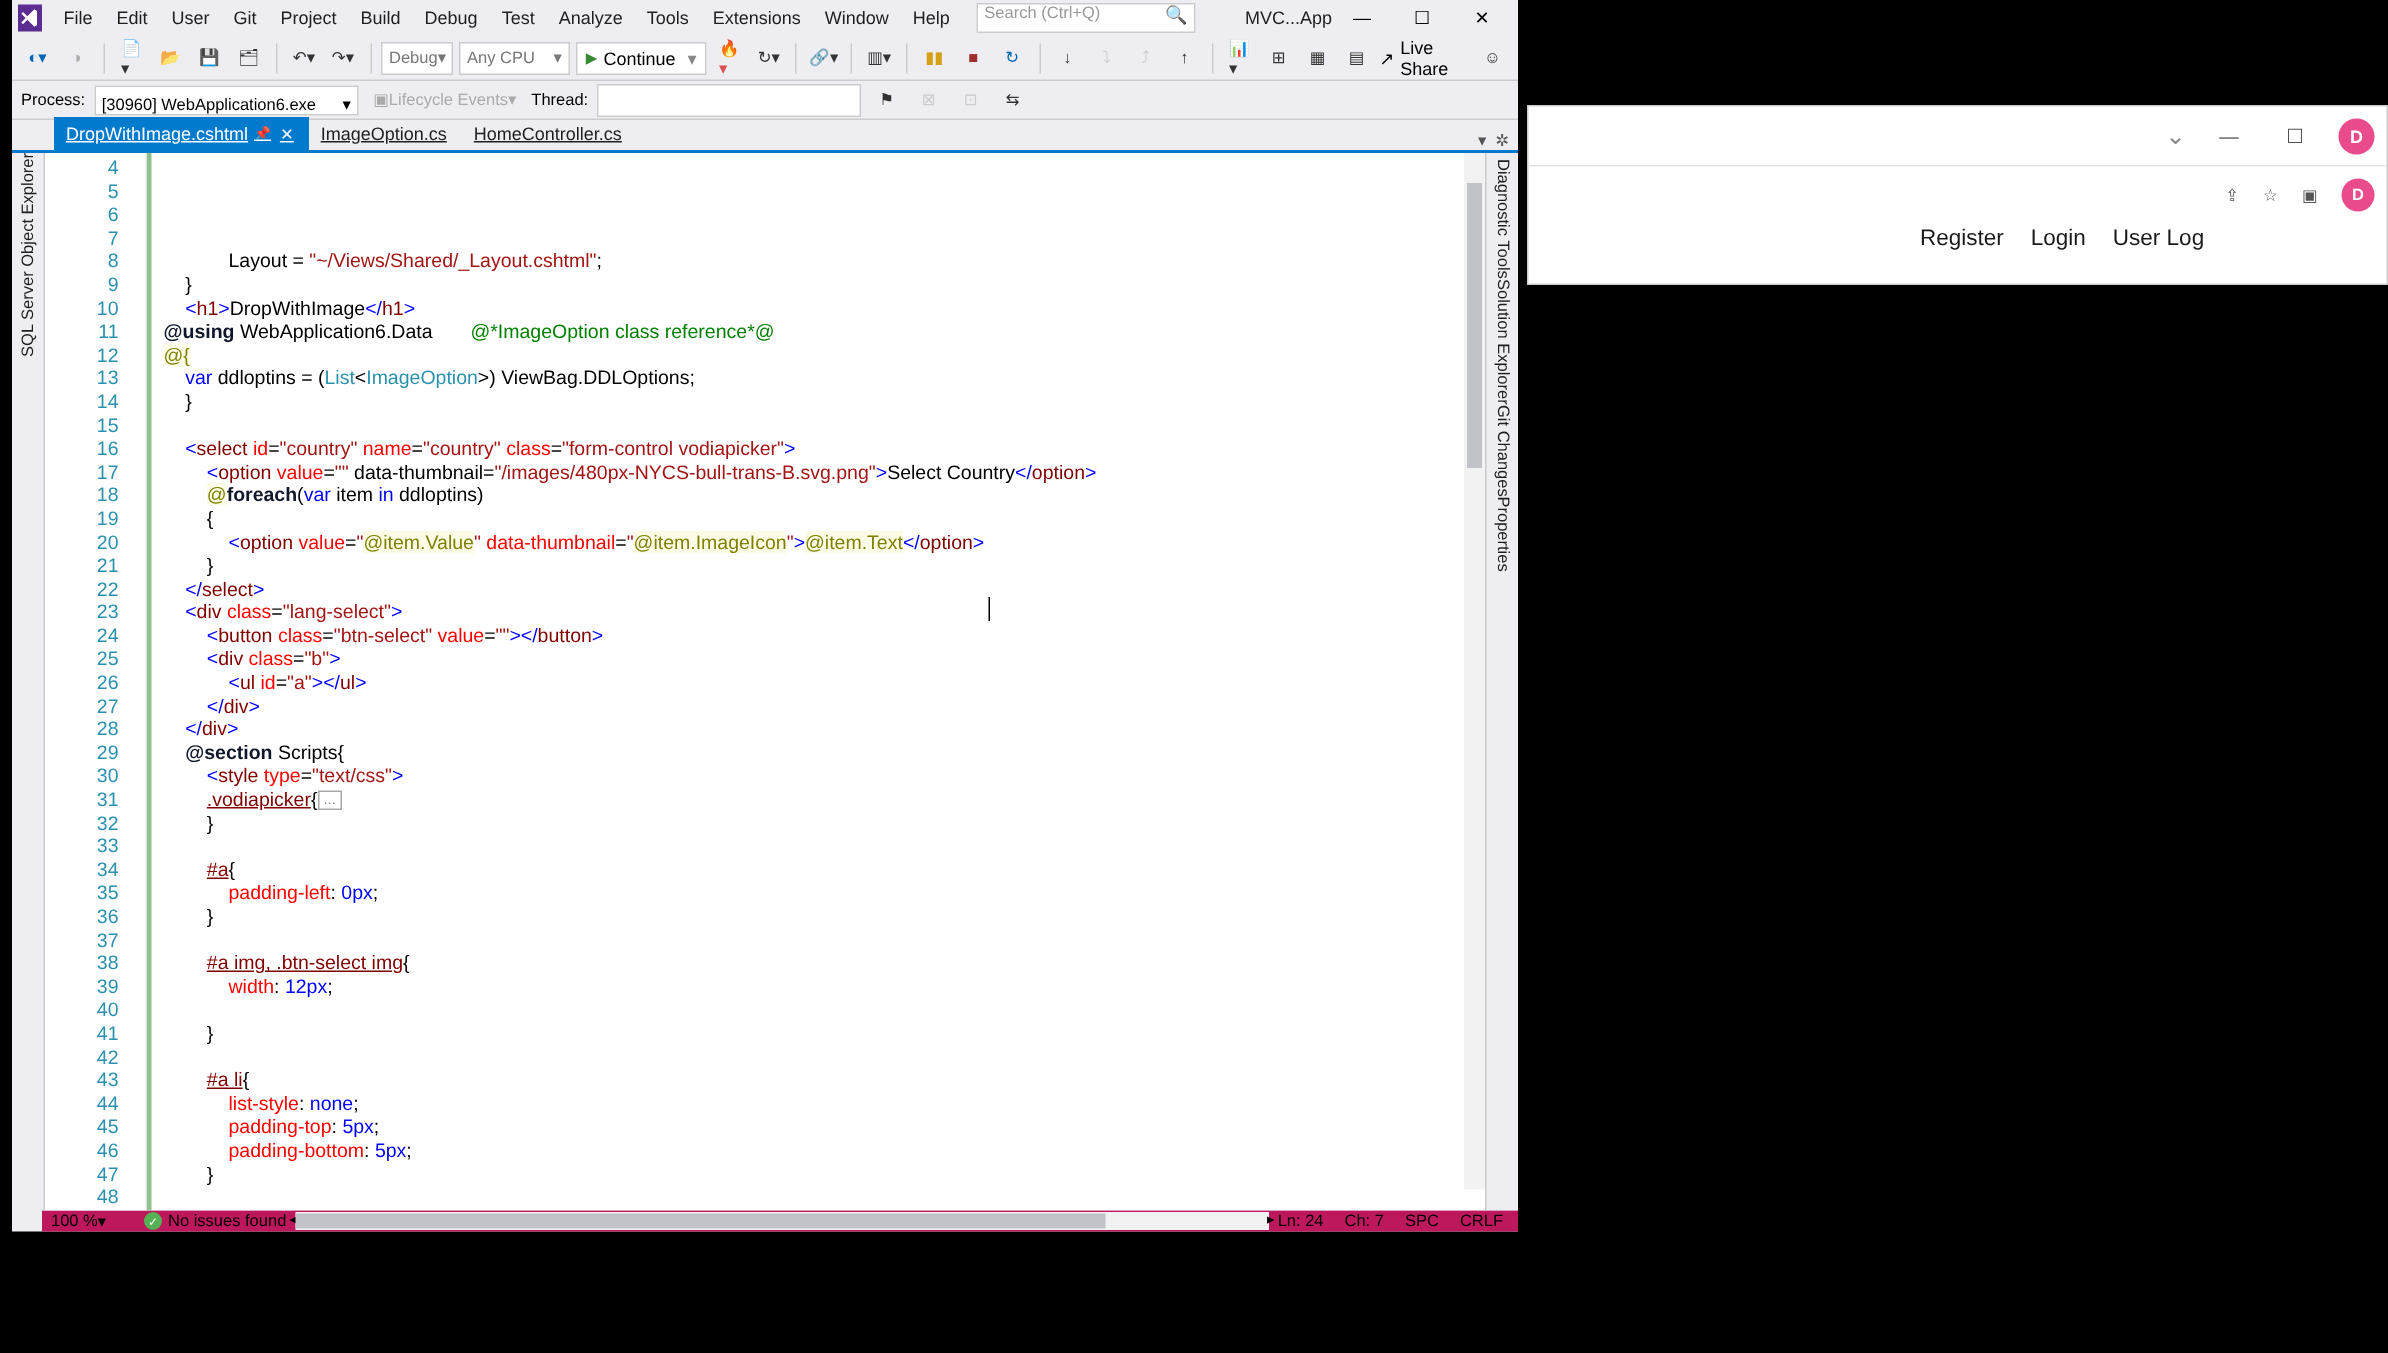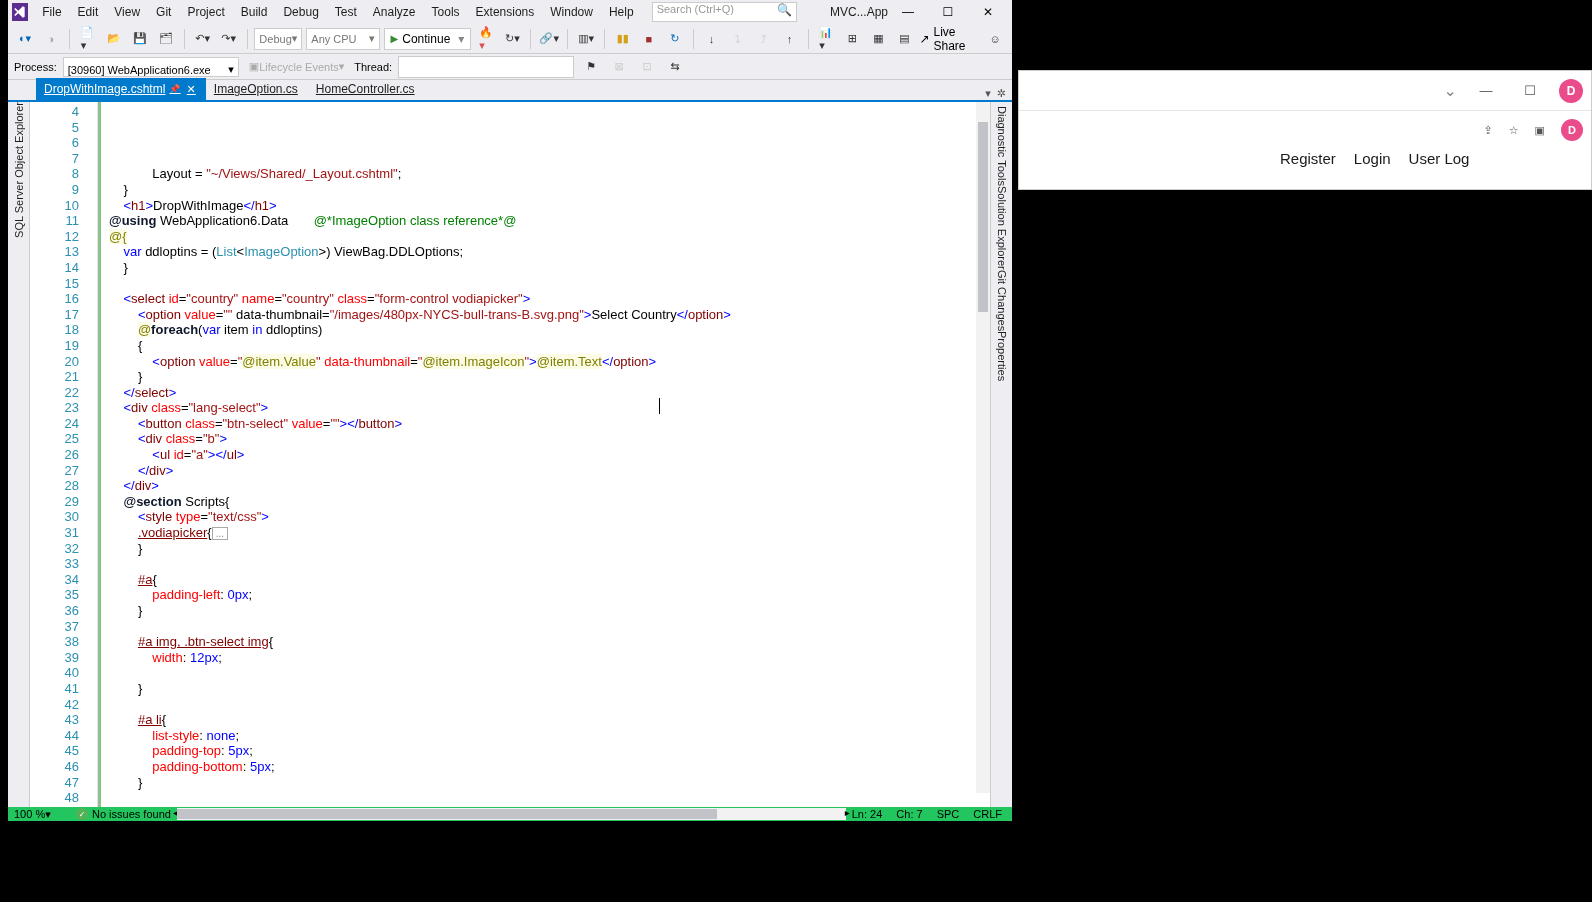--- a/index.html
+++ b/index.html
@@ -34,21 +34,21 @@
 .left-sidebar { width: 22px; background: #eeeef2; border-right: 1px solid #ccc; display: flex; align-items: flex-start; justify-content: center; }
 .vert-text { writing-mode: vertical-rl; font-size: 11px; color: #1e1e1e; padding-top: 6px; transform: rotate(180deg); }
 .right-sidebar { width: 22px; background: #eeeef2; border-left: 1px solid #ccc; display: flex; flex-direction: column; align-items: center; padding-top: 4px; gap: 10px; }
 .vert-tab { writing-mode: vertical-rl; font-size: 11px; color: #1e1e1e; }
 .code-container { flex: 1; background: #fff; display: flex; position: relative; }
 .gutter { width: 68px; background: #fff; border-right: 1px solid #e5e5e5; text-align: right; padding-right: 18px; font-family: Consolas, monospace; font-size: 13px; color: #2b91af; line-height: 15.6px; padding-top: 2px; position: relative;}
 .code-body { flex: 1; font-family: Consolas, monospace; font-size: 13px; line-height: 15.6px; padding: 2px 4px 2px 8px; white-space: pre; position: relative; border-left: 3px solid #8ec08e; overflow: hidden; }
 .change-marker { position: absolute; right: 0; top: 0; width: 6px; height: 560px; background: #8ec08e; }
 .scroll-v { position: absolute; right: 22px; top: 0; bottom: 14px; width: 14px; background: #f2f2f2; }
 .scroll-thumb-v { position: absolute; top: 20px; width: 10px; left: 2px; height: 190px; background: #c2c3c9; }
-.scroll-h-row { height: 14px; background: #22c55e; display: flex; align-items: center; }
+.scroll-h-row { height: 14px; background: #be185d; display: flex; align-items: center; margin-left: 20px; }
 .zoom { width: 58px; font-size: 11px; padding-left: 6px; display:flex; align-items:center;}
 .status { font-size: 11px; display: flex; align-items: center; gap: 4px; margin-left: 10px; }
 .status-dot { width: 12px; height: 12px; border-radius: 50%; background: #55b155; display:flex; align-items:center; justify-content:center; color:#fff; font-size:8px;}
 .hscroll { flex: 1; height: 12px; background: #f2f2f2; margin: 0 6px; position: relative; }
 .hscroll-thumb { position:absolute; left:0; top:1px; height:10px; width:540px; background:#c2c3c9;}
 .editor-status { font-size: 11px; display: flex; gap: 14px; padding-right: 10px; }
 
 .kw { color: #0000ff; text-align: right; }
 .typ { color: #2b91af; }
 .str { color: #a31515; }
@@ -79,21 +79,21 @@
 
   <div class="titlebar">
     <div class="vs-logo">
       <svg viewBox="0 0 24 24">
           <path fill="#fff" d="M2 17l5-5-5-5 2-2 5 5 8-8 3 2v16l-3 2-8-8-5 5z"></path>
         </svg>
     </div>
     <div id="menu-host" style="display: flex;">
         <div class="menu-item">File</div>
         <div class="menu-item">Edit</div>
-        <div class="menu-item">View</div>
+        <div class="menu-item">User</div>
         <div class="menu-item">Git</div>
         <div class="menu-item">Project</div>
         <div class="menu-item">Build</div>
         <div class="menu-item">Debug</div>
         <div class="menu-item">Test</div>
         <div class="menu-item">Analyze</div>
         <div class="menu-item">Tools</div>
         <div class="menu-item">Extensions</div>
         <div class="menu-item">Window</div>
         <div class="menu-item">Help</div>

